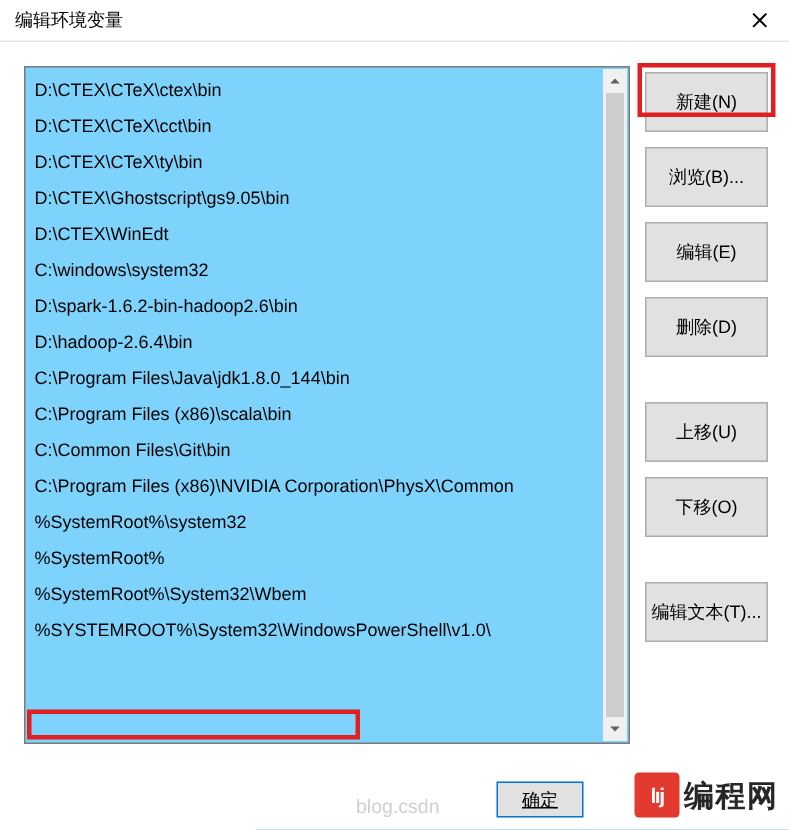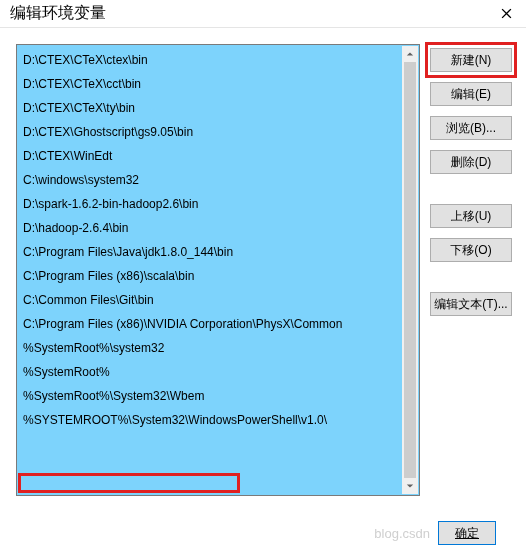--- a/index.html
+++ b/index.html
@@ -13,21 +13,21 @@
   overflow: hidden;
 }
 .titlebar {
   display: flex;
   align-items: center;
   justify-content: space-between;
   height: 28px;
   padding: 0 8px 0 10px;
   border-bottom: 1px solid #e5e5e5;
 }
-.titlebar .title { font-size: 16px; color: #000; }
+.titlebar .title { font-size: 12px; color: #000; }
 .titlebar .close {
   width: 24px; height: 24px;
   display: flex; align-items: center; justify-content: center;
   cursor: pointer;
 }
 .titlebar .close svg { width: 11px; height: 11px; }
 .body-area {
   position: absolute;
   top: 28px; left: 0; right: 0; bottom: 0;
   padding: 16px 14px 10px 16px;
@@ -71,21 +71,21 @@
   top: 0; height: 100%;
   background: #cdcdcd;
 }
 .button-col {
   position: absolute;
   right: 14px; top: 20px;
   width: 82px;
   display: flex; flex-direction: column;
 }
 .btn {
-  width: 82px; height: 24px;
+  width: 82px; height: 40px;
   border: 1px solid #adadad;
   background: #e1e1e1;
   font-size: 12px;
   color: #000;
   display: flex; align-items: center; justify-content: center;
   cursor: pointer;
   font-family: inherit;
 }
 .gap-sm { margin-top: 10px; }
 .gap-grp { margin-top: 30px; }
@@ -100,23 +100,24 @@
   position: absolute;
   left: 18px; top: 445px;
   width: 222px; height: 20px;
   pointer-events: none;
 }
 .bottom-row {
   position: absolute;
   left: 0; right: 0;
   bottom: 8px;
   display: flex;
-  align-items: center;
+  align-items: flex-end;
   justify-content: flex-end;
-  padding-right: 30px;
+  padding-right: 7px;
+  gap: 30px;
 }
 .watermark {
   color: #cfcfcf;
   font-size: 13px;
   margin-right: 8px;
 }
 .ok-btn {
   width: 58px; height: 24px;
   border: 1.5px solid #0078d7;
   background: #e1e1e1;
@@ -193,29 +194,35 @@
       <div class="arrow">
         <svg viewBox="0 0 10 10">
             <path d="M1 3 L5 7 L9 3 Z"></path>
           </svg>
       </div>
     </div>
   </div>
 
   <div class="button-col">
     <button class="btn">新建(N)</button>
+    <button class="btn gap-sm">浏览(B)...</button>
     <button class="btn gap-sm">编辑(E)</button>
-    <button class="btn gap-sm">浏览(B)...</button>
     <button class="btn gap-sm">删除(D)</button>
     <button class="btn gap-grp">上移(U)</button>
     <button class="btn gap-sm">下移(O)</button>
     <button class="btn gap-grp">编辑文本(T)...</button>
   </div>
 
   <div class="hl-red hl-new"></div>
   <div class="hl-red hl-last"></div>
 
   <div class="bottom-row">
     <span class="watermark">blog.csdn</span>
     <button class="ok-btn">确定</button>
+    <div class="logo-box">
+      <div class="logo-sq">
+          <span>lıj</span>
+        </div>
+      <span class="logo-txt">编程网</span>
+    </div>
   </div>
 
 </div>
 
 </body></html>

